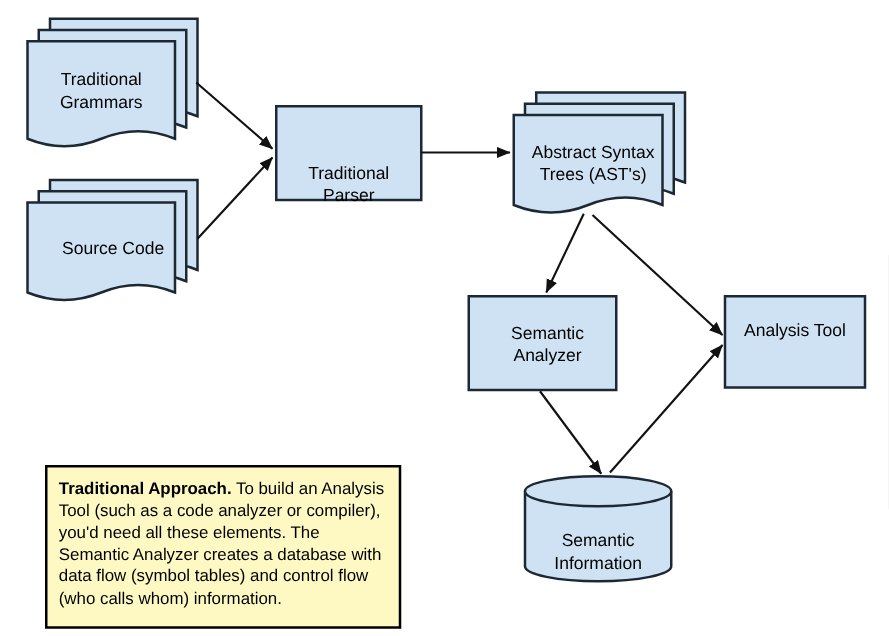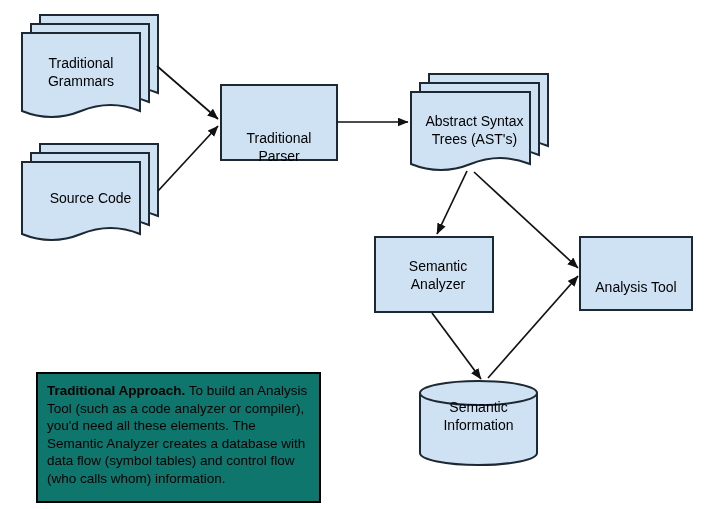--- a/index.html
+++ b/index.html
@@ -23,21 +23,21 @@
   .node-label{
     position:absolute;
     display:flex;align-items:center;justify-content:center;
     text-align:center;
     font-size:14px;line-height:18px;color:#000;
   }
   .node-label > span{display:inline-block;}
   .caption-box{
     position:absolute;
     left:36px;top:372px;width:285px;height:131px;
-    border:2px solid #000;background:#0f766e;
+    border:2px solid #000;background:#fef9c3;
     padding:8px 9px;
     font-size:13.5px;line-height:17.5px;color:#000;
   }
   .caption-lead{font-weight:bold;}
 </style>
 </head>
 <body>
 
 <div class="canvas">
 
@@ -107,25 +107,25 @@
   </div>
 
   <div class="node-label" style="left:411px;top:94px;width:127px;height:72px;">
     <span style="width:112px;">Abstract Syntax Trees (AST's)</span>
   </div>
 
   <div class="node-label" style="left:379px;top:237px;width:118px;height:75px;">
     <span style="width:80px;">Semantic Analyzer</span>
   </div>
 
-  <div class="node-label" style="left:580px;top:250px;width:112px;height:73px;">
+  <div class="node-label" style="left:580px;top:227px;width:112px;height:73px;">
     <span>Analysis Tool</span>
   </div>
 
-  <div class="node-label" style="left:420px;top:385px;width:117px;height:62px;">
+  <div class="node-label" style="left:420px;top:410px;width:117px;height:62px;">
     <span style="width:92px;">Semantic Information</span>
   </div>
 
   <div class="caption-box">
     <span class="caption-lead">Traditional Approach.</span><span> To build an Analysis Tool (such as a code analyzer or compiler), you'd need all these elements. The Semantic Analyzer creates a database with data flow (symbol tables) and control flow (who calls whom) information.</span>
   </div>
 
 </div>
 
 </body></html>

